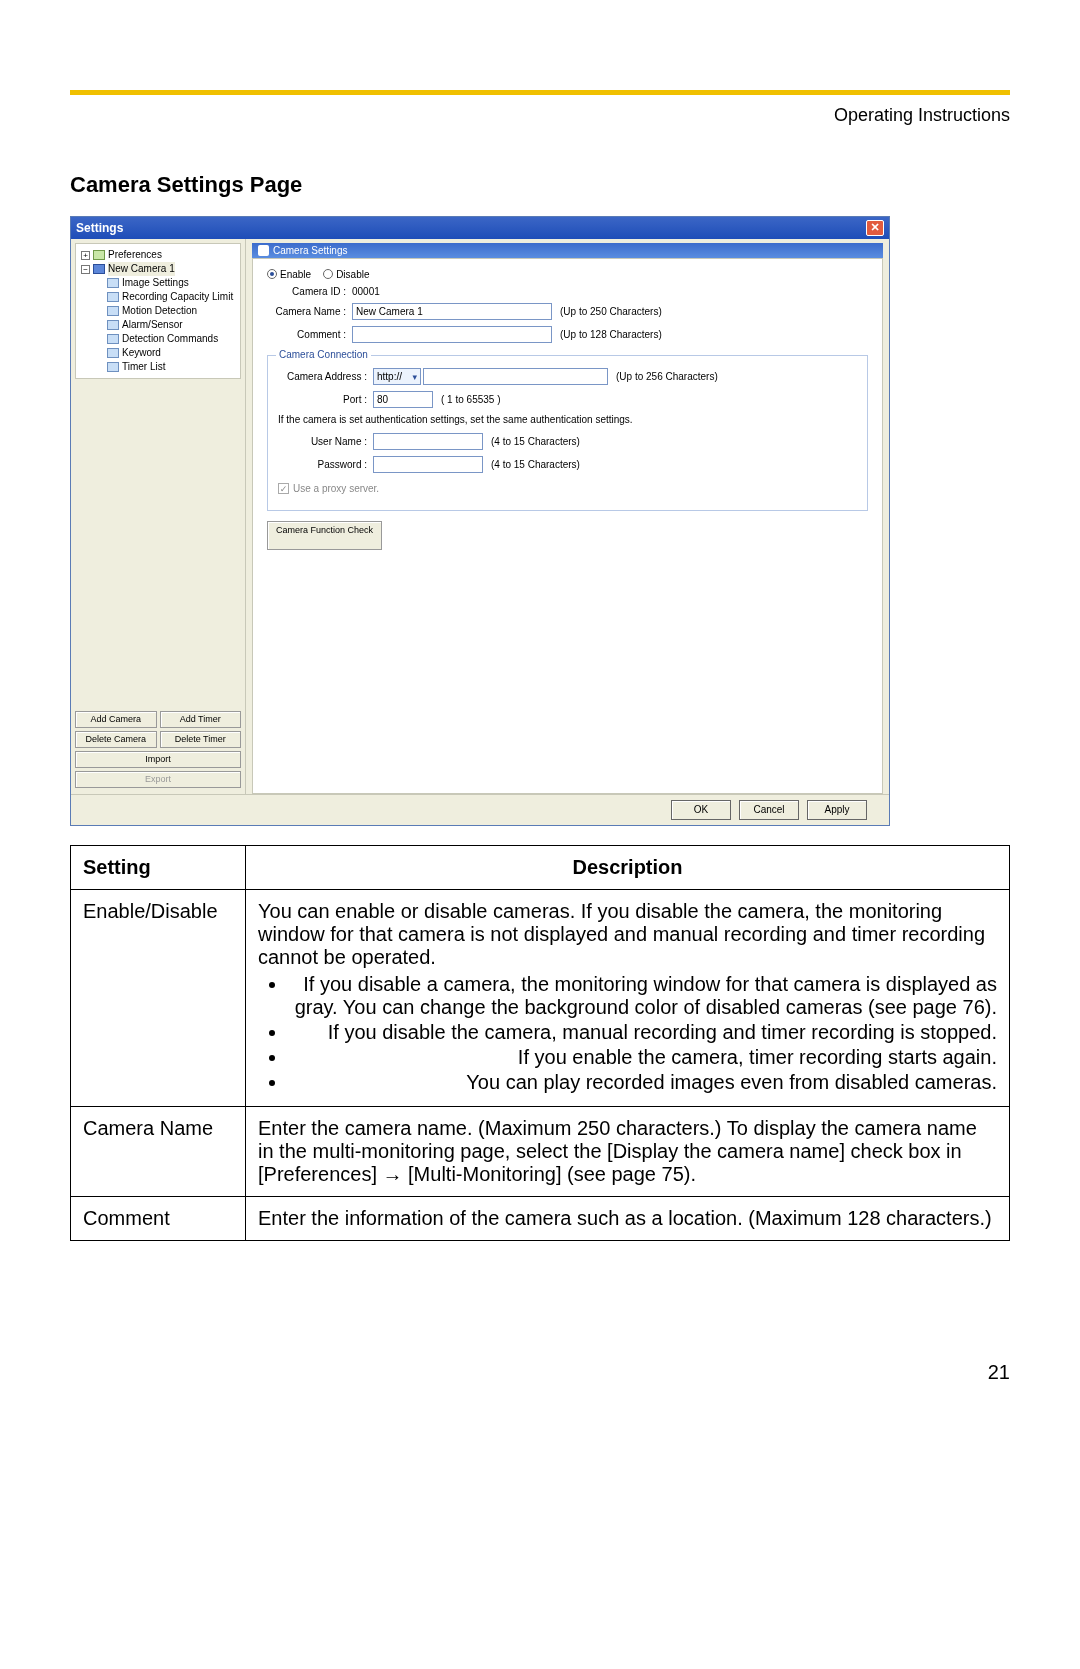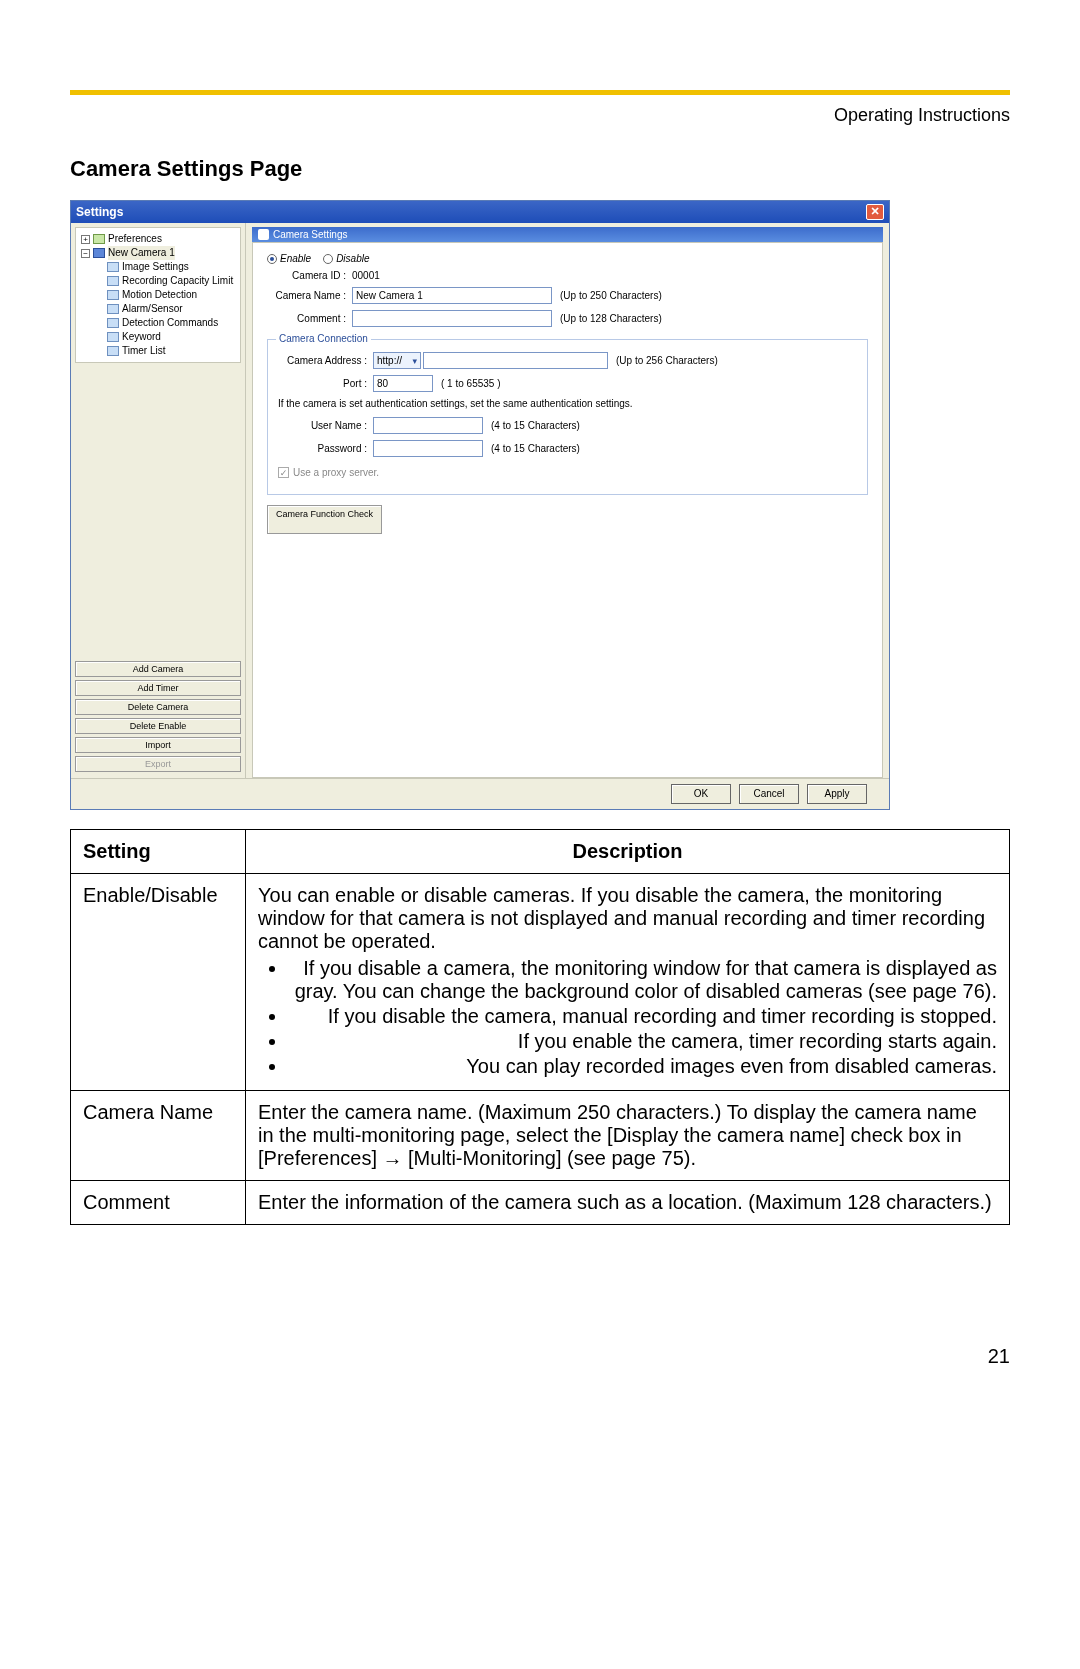--- a/index.html
+++ b/index.html
@@ -14,21 +14,21 @@
     position: relative;
   }
   .yellow-rule {
     height: 5px;
     background: #f0c000;
     margin-bottom: 10px;
   }
   .header-text {
     text-align: right;
     font-size: 18px;
-    margin-bottom: 30px;
+    margin-bottom: 46px;
   }
   h1.section-title {
     font-size: 22px;
     font-weight: bold;
     margin: 0 0 18px 0;
   }
   
   .win {
     width: 820px;
     border: 1px solid #5a7bb5;
@@ -89,21 +89,21 @@
   }
   .tree .ic {
     display: inline-block; width: 12px; height: 10px;
     margin-right: 3px;
   }
   .ic-pref { background: #c9e7a7; border: 1px solid #6f9948; }
   .ic-cam { background: #5c86d8; border: 1px solid #2b4e99; }
   .ic-leaf { background: #c8def6; border: 1px solid #6e90bf; }
   .tree .sel { background: #efeede; }
   .side-buttons { display: flex; flex-direction: column; gap: 3px; }
-  .side-buttons .brow { display: flex; gap: 3px; flex-direction: column; }
+  .side-buttons .brow { display: flex; gap: 3px; }
   .sbtn {
     flex: 1;
     border: 1px solid #999;
     background: #efeede;
     font-size: 9px;
     height: 17px;
     box-shadow: inset 1px 1px 0 #fff;
     text-align: center;
     line-height: 14px;
   }
@@ -123,21 +123,21 @@
   }
   .panel-title .pic { width: 11px; height: 11px; background: #fff; border-radius: 2px; display:inline-block; }
   .panel-body {
     background: #fff;
     border: 1px solid #c8c8b8;
     flex: 1;
     padding: 10px 14px;
   }
   .frow { display: flex; align-items: center; margin-bottom: 6px; font-size: 10px; }
   .frow .lbl { width: 85px; text-align: right; padding-right: 6px; }
-  .radio { display: inline-flex; align-items: flex-end; margin-right: 12px; font-style: italic; }
+  .radio { display: inline-flex; align-items: flex-start; margin-right: 12px; }
   .radio .r { width: 10px; height: 10px; border: 1px solid #666; border-radius: 50%; margin-right: 3px; display:inline-flex; align-items:center; justify-content:center; }
   .radio .r.on::after { content:""; width:4px; height:4px; background:#2b4e99; border-radius:50%; }
   .tinput {
     border: 1px solid #7a96c6; height: 17px; font-size: 10px; padding: 0 3px; background:#fff;
   }
   .hint { font-size: 10px; color: #000; margin-left: 8px; }
   .groupbox {
     border: 1px solid #b8c9e6;
     margin: 12px 0 8px 0;
     padding: 12px 10px 10px 10px;
@@ -253,21 +253,21 @@
               </div>
           </div>
         </div>
         <div class="side-buttons">
           <div class="brow">
             <div class="sbtn">Add Camera</div>
             <div class="sbtn">Add Timer</div>
           </div>
           <div class="brow">
             <div class="sbtn">Delete Camera</div>
-            <div class="sbtn">Delete Enable</div>
+            <div class="sbtn">Delete Timer</div>
           </div>
           <div class="brow">
               <div class="sbtn">Import</div>
             </div>
           <div class="brow">
               <div class="sbtn disabled">Export</div>
             </div>
         </div>
       </div>
 

